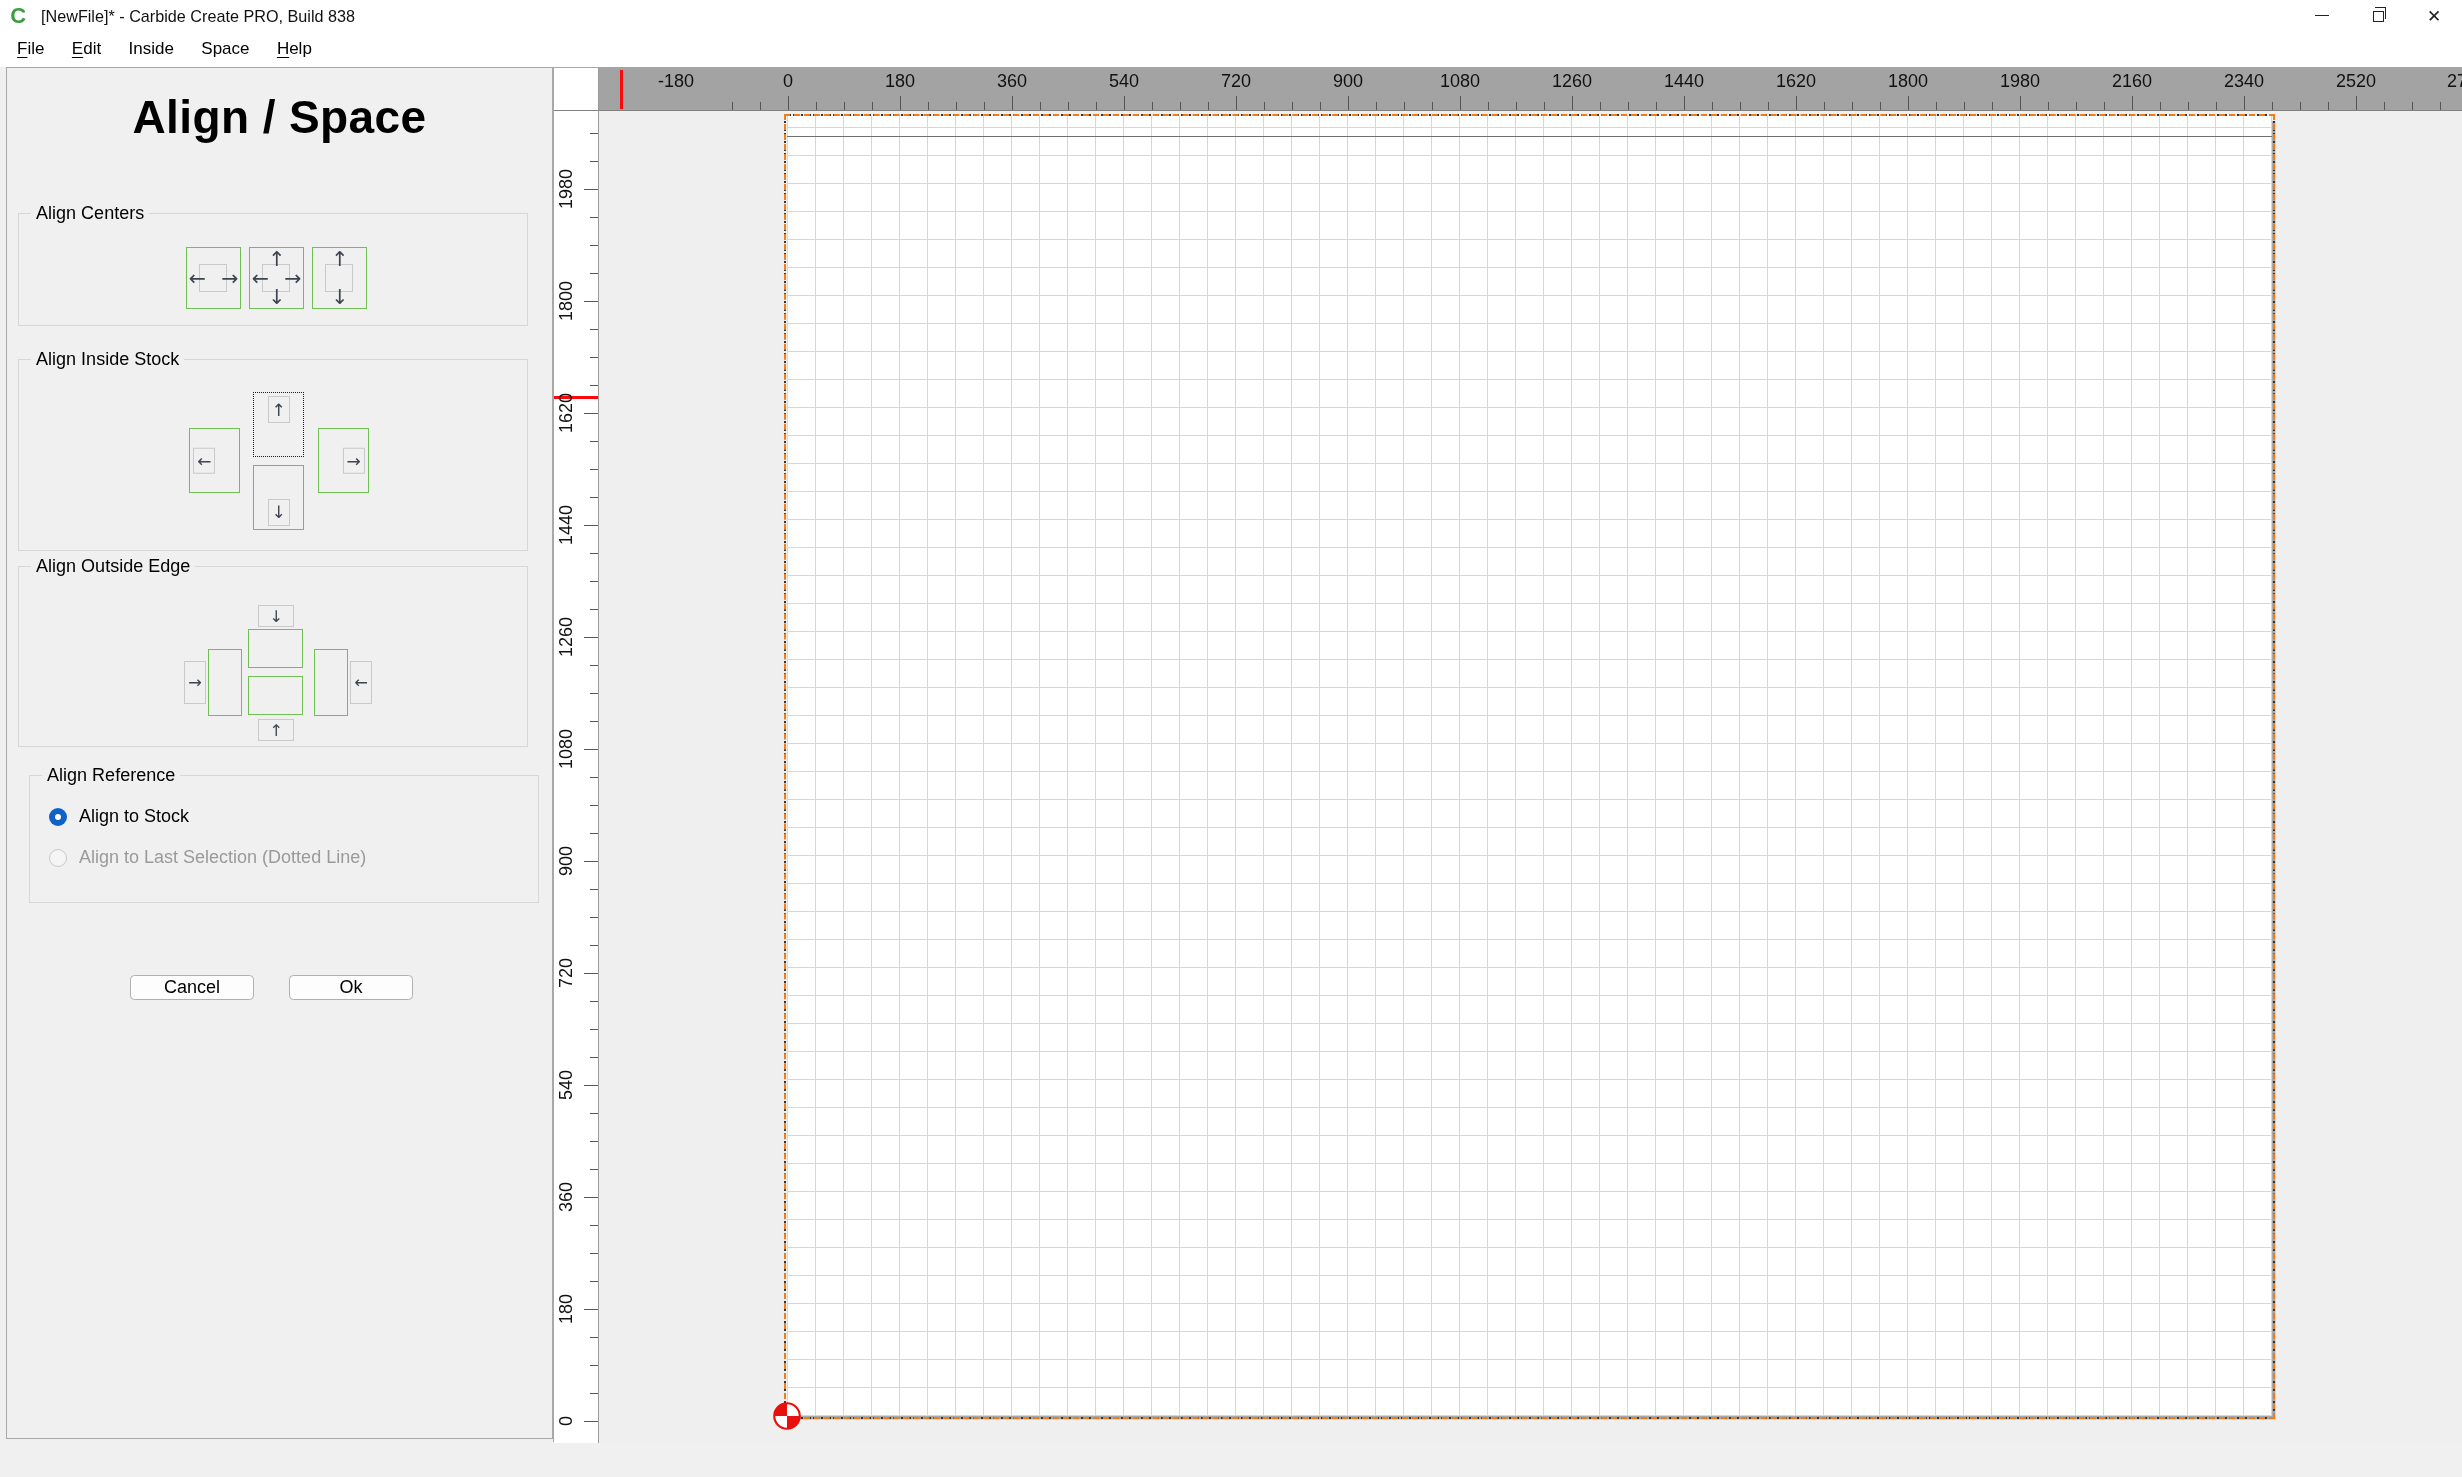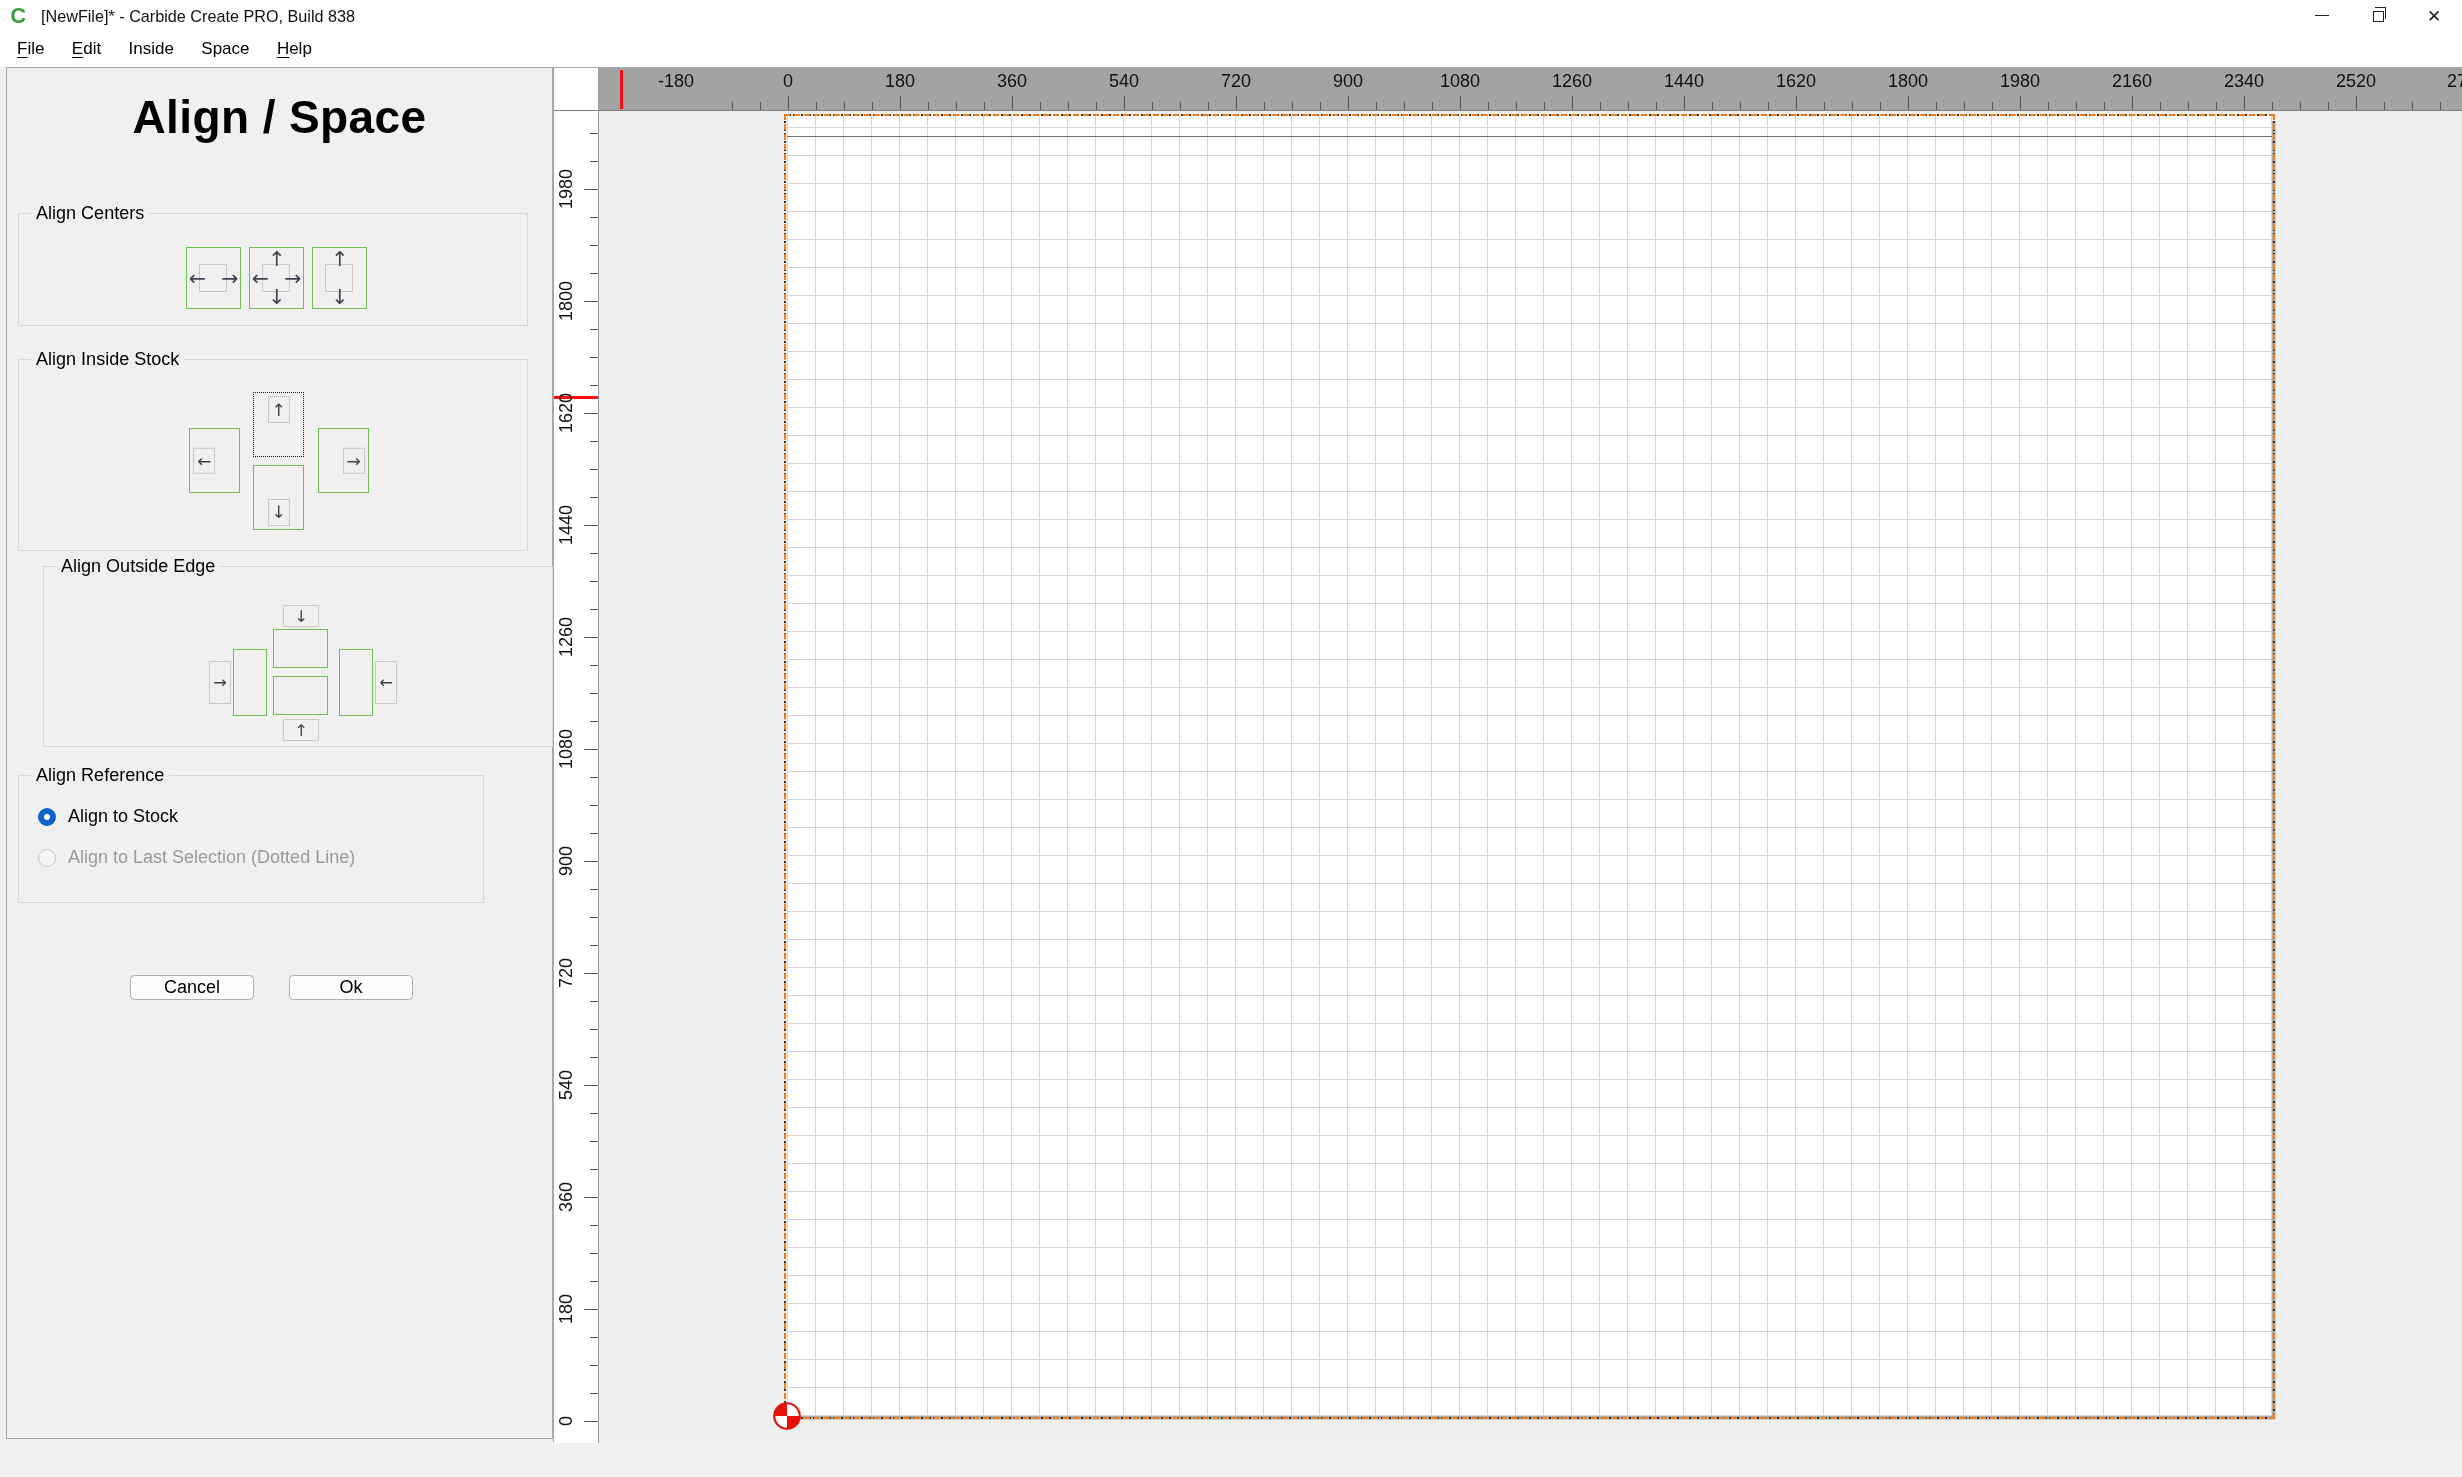--- a/index.html
+++ b/index.html
@@ -138,41 +138,41 @@
       <span class="abox l">←</span>
     </div>
     <div class="btn-align" style="left:299px;top:68px;width:51px;height:65px;">
       <span class="abox r">→</span>
     </div>
     <div class="btn-align" style="left:234px;top:105px;width:51px;height:65px;">
       <span class="abox b">↓</span>
     </div>
   </div>
 
-  <div class="group" style="left:11px;top:498px;width:510px;height:181px;margin-left:25px;">
+  <div class="group" style="left:11px;top:498px;width:510px;height:181px;">
     <span class="group-label">Align Outside Edge</span>
     <div class="out-btn" style="left:229px;top:38px;width:55px;height:63px;">
       <span class="gray-box" style="left:10.3px;top:0;width:36px;height:22px;">↓</span>
       <span class="g-rect" style="left:0;top:24px;width:55px;height:39px;"></span>
     </div>
     <div class="out-btn" style="left:165px;top:82px;width:58px;height:67px;">
       <span class="gray-box" style="left:0;top:12px;width:22px;height:43px;">→</span>
       <span class="g-rect" style="left:24px;top:0;width:34px;height:67px;"></span>
     </div>
     <div class="out-btn" style="left:295px;top:82px;width:58px;height:67px;">
       <span class="g-rect" style="left:0;top:0;width:34px;height:67px;"></span>
       <span class="gray-box" style="left:36px;top:12px;width:22px;height:43px;">←</span>
     </div>
     <div class="out-btn" style="left:229px;top:109px;width:55px;height:65px;">
       <span class="g-rect" style="left:0;top:0;width:55px;height:39px;"></span>
       <span class="gray-box" style="left:10.3px;top:43px;width:36px;height:22px;">↑</span>
     </div>
   </div>
 
-  <div class="group" style="left:11px;top:707px;width:466px;height:128px;">
+  <div class="group" style="left:22px;top:707px;width:510px;height:128px;">
     <span class="group-label">Align Reference</span>
     <div class="radio-row" style="left:19px;top:30px;">
       <span class="radio checked"></span>
       <span class="radio-label">Align to Stock</span>
     </div>
     <div class="radio-row" style="left:19px;top:71px;">
       <span class="radio disabled"></span>
       <span class="radio-label dim">Align to Last Selection (Dotted Line)</span>
     </div>
   </div>

